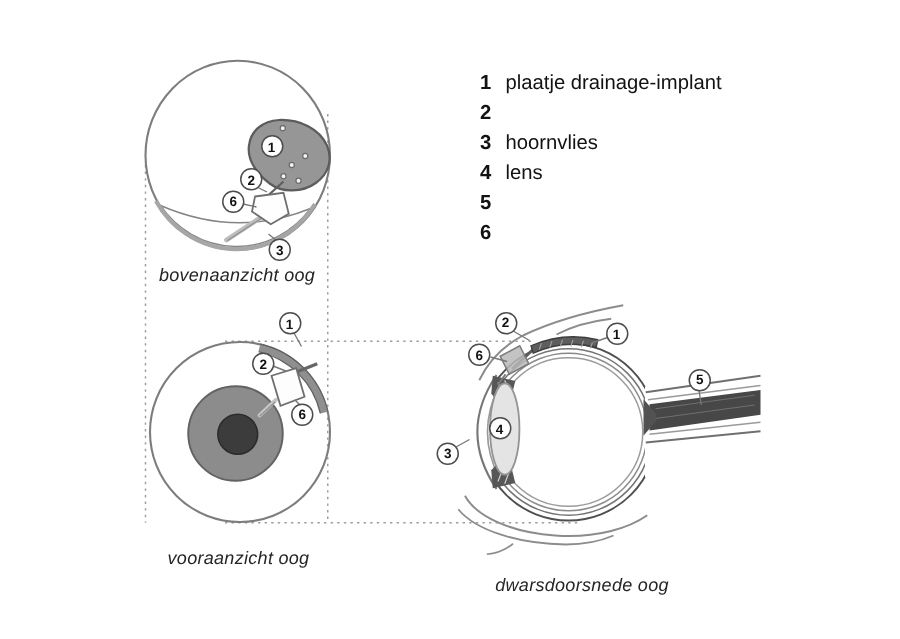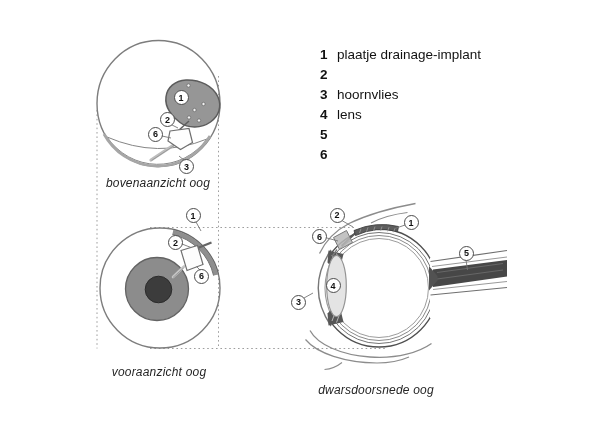--- a/index.html
+++ b/index.html
@@ -153,21 +153,21 @@
 
 <div class="marker" style="left:329.5px;top:207.5px">2</div>
 <div class="marker" style="left:403.5px;top:215px">1</div>
 <div class="marker" style="left:312px;top:229px">6</div>
 <div class="marker" style="left:459px;top:245.5px">5</div>
 <div class="marker" style="left:291px;top:294.5px">3</div>
 <div class="marker" style="left:325.5px;top:278px">4</div>
 
 <div class="caption" style="left:68px;top:176px">bovenaanzicht oog</div>
 <div class="caption" style="left:69px;top:365px">vooraanzicht oog</div>
-<div class="caption" style="left:286px;top:383px">dwarsdoorsnede oog</div>
+<div class="caption" style="left:298px;top:383px">dwarsdoorsnede oog</div>
 
 <div class="legend">
   <div class="legend-row">
     <span class="legend-num">1</span>
     <span class="legend-label">plaatje drainage-implant</span>
   </div>
   <div class="legend-row">
     <span class="legend-num">2</span>
   </div>
   <div class="legend-row">

